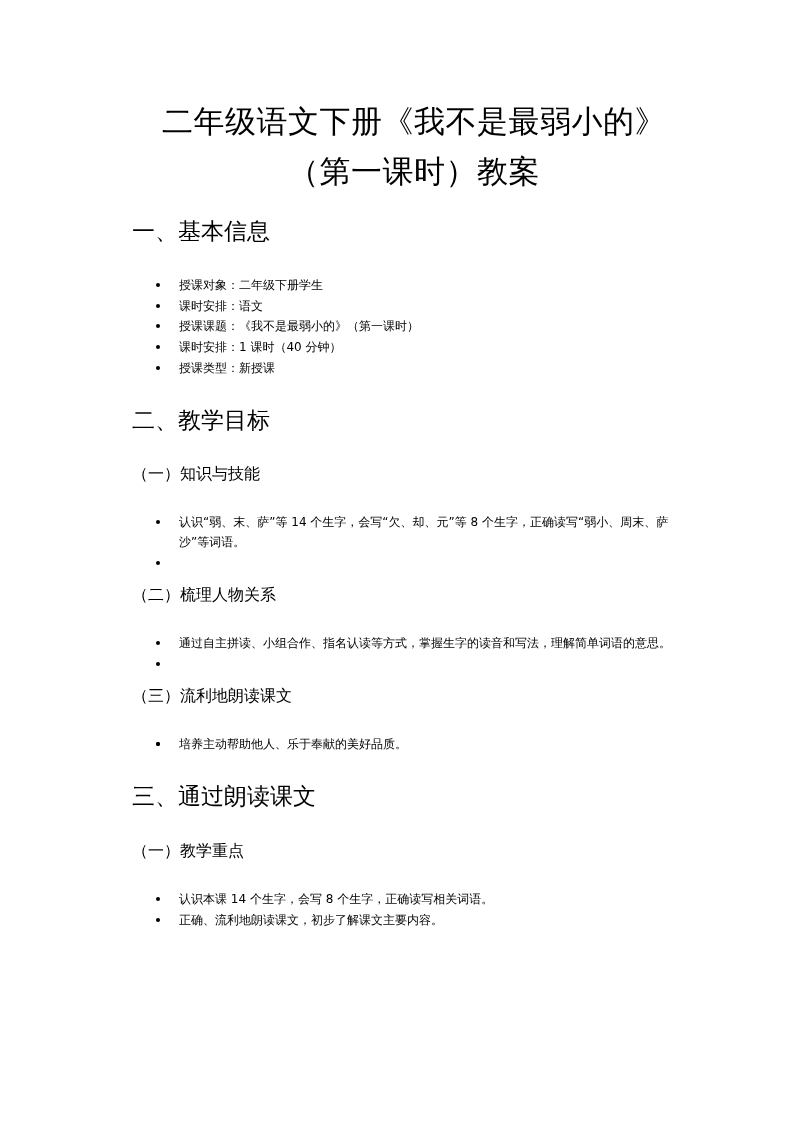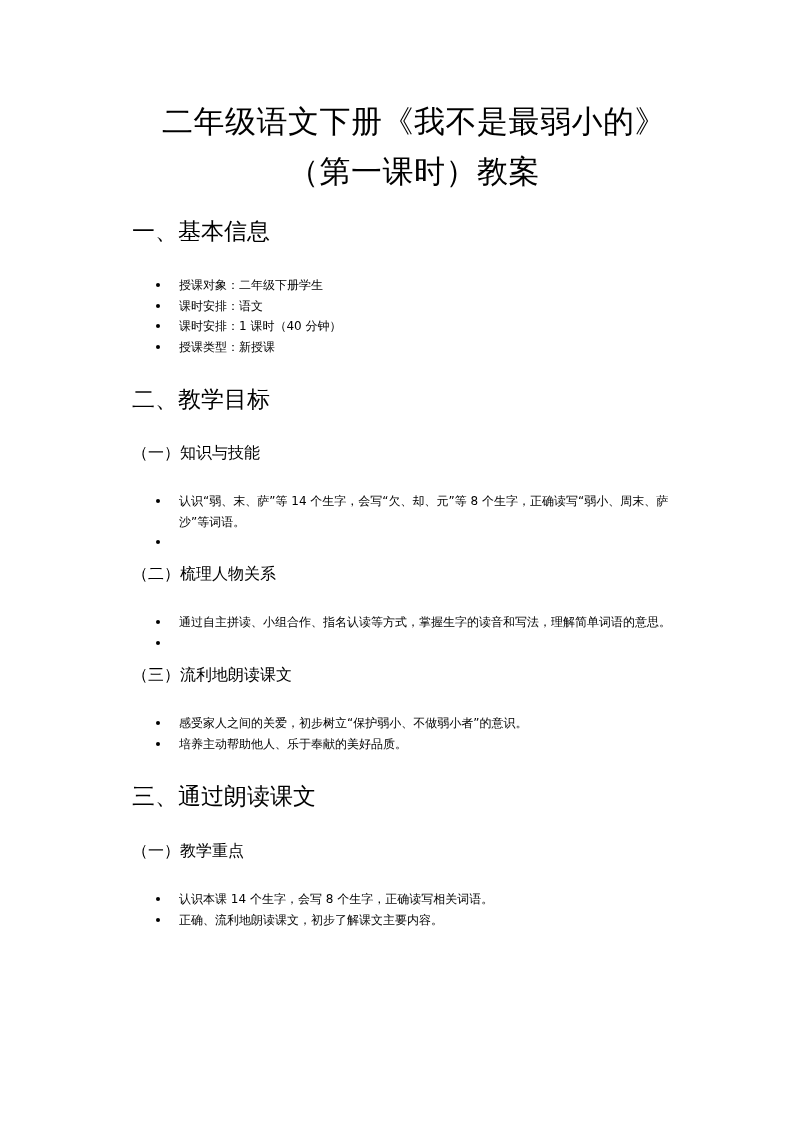--- a/index.html
+++ b/index.html
@@ -70,40 +70,41 @@
 <body>
 
 <div class="page">
 
   <h1 class="doc-title">二年级语文下册《我不是最弱小的》（第一课时）教案</h1>
 
   <h2 class="h2" style="margin-top:20px;">一、基本信息</h2>
   <ul class="bullets" style="margin-top:29px;">
     <li><span class="dot"></span><span>授课对象：二年级下册学生</span></li>
     <li><span class="dot"></span><span>课时安排：语文</span></li>
+    <li><span class="dot"></span><span>授课课题：《我不是最弱小的》（第一课时）</span></li>
     <li><span class="dot"></span><span>课时安排：1 课时（40 分钟）</span></li>
     <li><span class="dot"></span><span>授课类型：新授课</span></li>
   </ul>
 
   <h2 class="h2" style="margin-top:26px;">二、教学目标</h2>
   <h3 class="h3" style="margin-top:28px;">（一）知识与技能</h3>
   <ul class="bullets" style="margin-top:27px;">
     <li><span class="dot"></span><span>认识“弱、末、萨”等 14 个生字，会写“欠、却、元”等 8 个生字，正确读写“弱小、周末、萨沙”等词语。</span></li>
     <li><span class="dot"></span></li>
   </ul>
 
   <h3 class="h3" style="margin-top:31px;">（二）梳理人物关系</h3>
   <ul class="bullets" style="margin-top:27px;">
     <li><span class="dot"></span><span>通过自主拼读、小组合作、指名认读等方式，掌握生字的读音和写法，理解简单词语的意思。</span></li>
     <li><span class="dot"></span></li>
   </ul>
 
   <h3 class="h3" style="margin-top:31px;">（三）流利地朗读课文</h3>
   <ul class="bullets" style="margin-top:27px;">
-    <li><span class="dot"></span><span>感受家人之间的关爱，初步树立“保护弱小、不做弱小者”的意识。</span></li>
+    <li><span class="dot"></span></li>
     <li><span class="dot"></span><span>培养主动帮助他人、乐于奉献的美好品质。</span></li>
   </ul>
 
   <h2 class="h2" style="margin-top:27px;">三、通过朗读课文</h2>
   <h3 class="h3" style="margin-top:29px;">（一）教学重点</h3>
   <ul class="bullets" style="margin-top:27px;">
     <li><span class="dot"></span><span>认识本课 14 个生字，会写 8 个生字，正确读写相关词语。</span></li>
     <li><span class="dot"></span><span>正确、流利地朗读课文，初步了解课文主要内容。</span></li>
   </ul>
 

